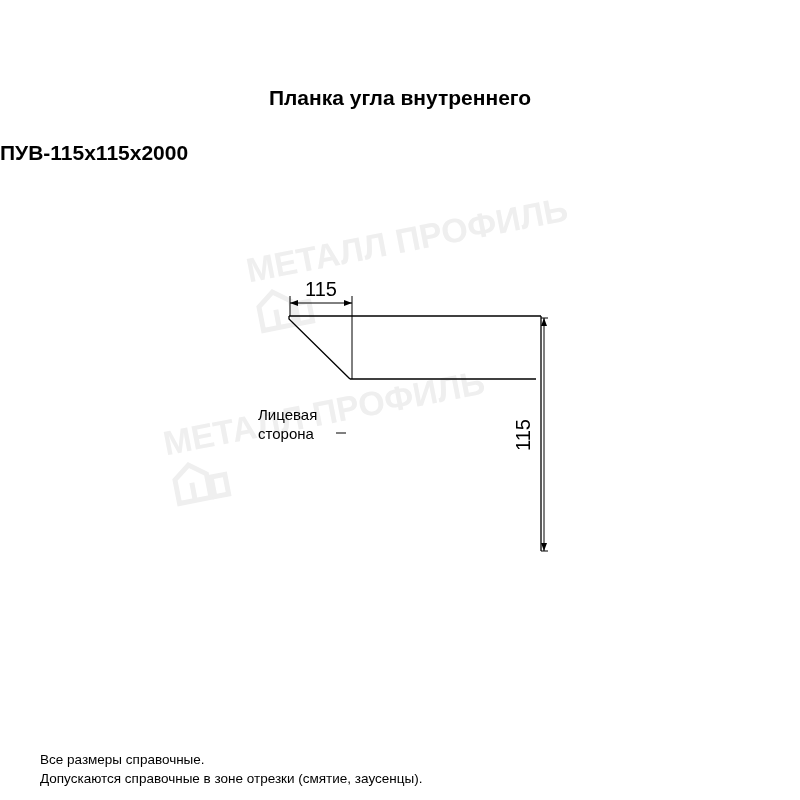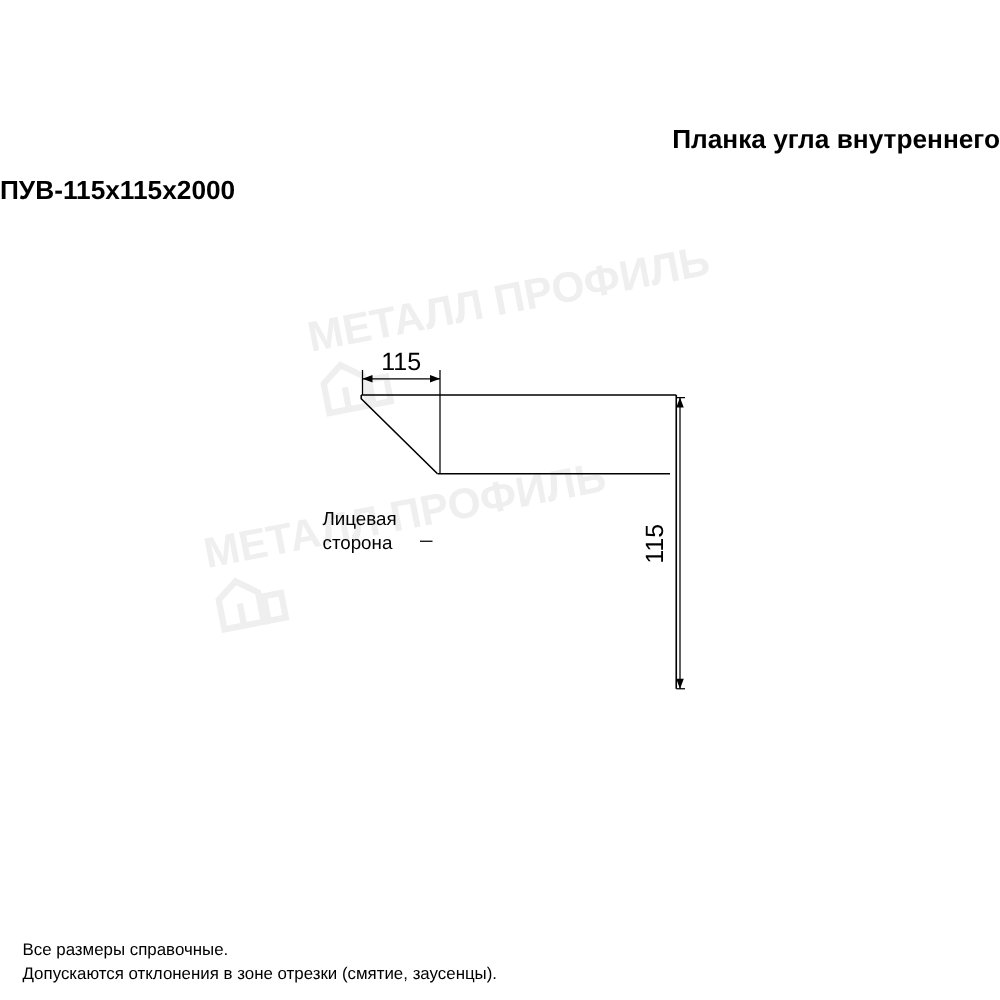--- a/index.html
+++ b/index.html
@@ -28,24 +28,24 @@
     top: 26px;
     left: 0;
     width: 800px;
     text-align: center;
     font-size: 27px;
     font-weight: bold;
     letter-spacing: -0.2px;
   }
   .title-sub1 {
     position: absolute;
-    top: 100px;
+    top: 86px;
     left: 0;
     width: 800px;
-    text-align: right;
+    text-align: center;
     font-size: 21px;
     font-weight: bold;
   }
   .title-sub2 {
     position: absolute;
     top: 141px;
     left: 0;
     width: 800px;
     text-align: left;
     font-size: 21px;
@@ -107,21 +107,21 @@
   }
 
   
   .footer {
     position: absolute;
     left: 18px;
     bottom: 12px;
     font-size: 13.5px;
     line-height: 19px;
   }
-  .footer div { white-space: nowrap; }
+  .footer div { white-space: nowrap; margin-left: 22px; }
 </style>
 </head>
 <body>
 
 <div class="page">
 
   <div class="title-sub1">Планка угла внутреннего</div>
   <div class="title-sub2">ПУВ-115x115x2000</div>
 
   <div class="wm wm-1">МЕТАЛЛ ПРОФИЛЬ</div>
@@ -179,16 +179,16 @@
       <g stroke="#000000" fill="none" stroke-width="1">
         <path d="M186 185 L196 185"></path>
       </g>
       <text x="108" y="172" font-family="Liberation Sans, sans-serif" font-size="15" fill="#000000">Лицевая</text>
       <text x="108" y="191" font-family="Liberation Sans, sans-serif" font-size="15" fill="#000000">сторона</text>
     </svg>
   </div>
 
   <div class="footer">
     <div>Все размеры справочные.</div>
-    <div>Допускаются отклонения в зоне отрезки (смятие, заусенцы).</div>
+    <div>Допускаются справочные в зоне отрезки (смятие, заусенцы).</div>
   </div>
 
 </div>
 
 </body></html>

